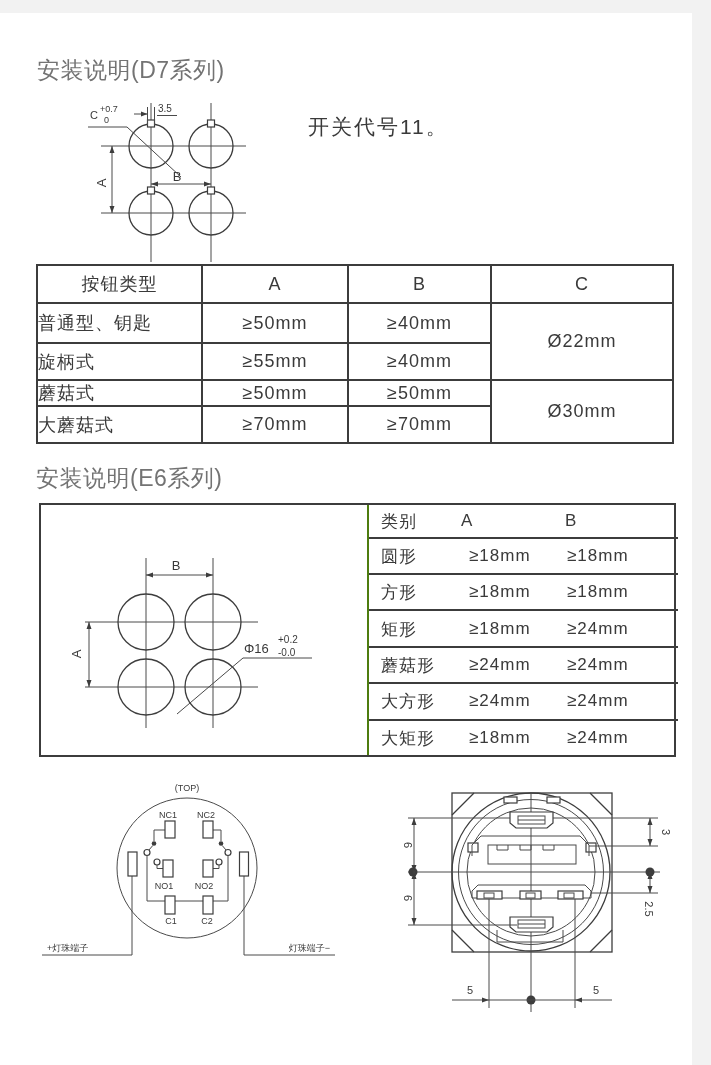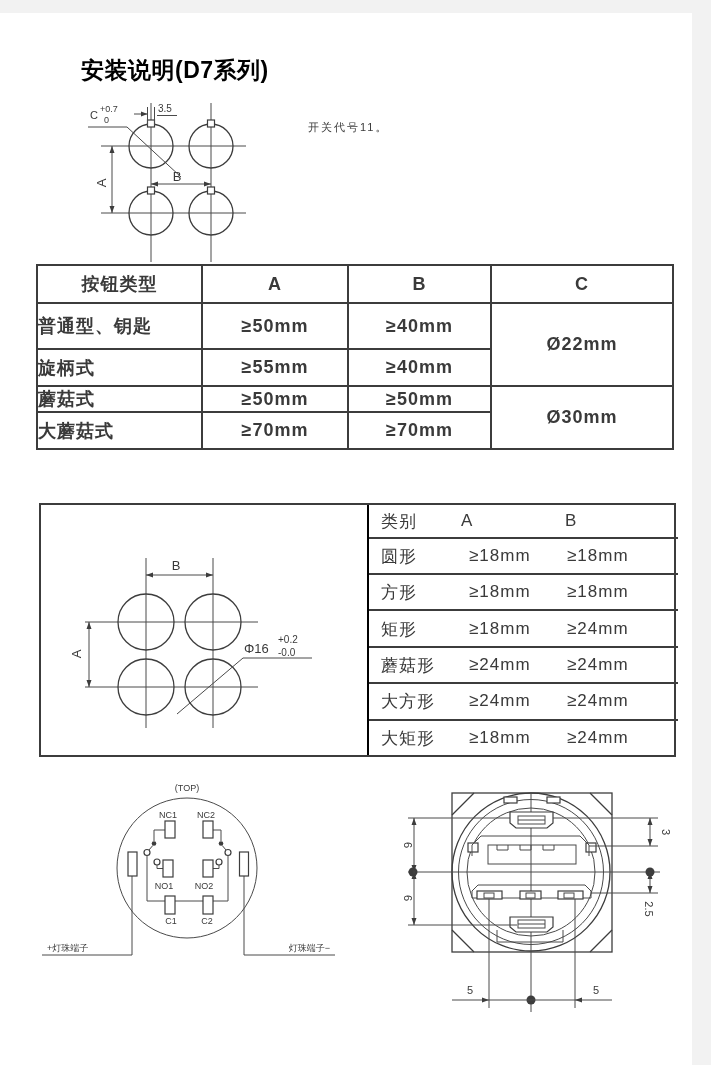--- a/index.html
+++ b/index.html
@@ -2,35 +2,35 @@
 <html><head>
 <meta charset="utf-8">
 <style>
   html,body{margin:0;padding:0;background:#ffffff;}
   .page{
     position:relative;width:711px;height:1065px;background:#ffffff;overflow:hidden;
     font-family:"Liberation Sans","DejaVu Sans",sans-serif;color:#3a3a3a;
   }
   .margin-top{position:absolute;left:0;top:0;width:711px;height:13px;background:#f2f2f2;}
   .margin-right{position:absolute;right:0;top:0;width:19px;height:1065px;background:#f2f2f2;}
-  .title{position:absolute;font-weight:bold;font-size:23px;color:#000000;letter-spacing:0.5px;margin-left:44px;}
+  .title{position:absolute;font-weight:normal;font-size:23px;color:#737373;letter-spacing:0.5px;}
   .title-d7{left:37px;top:55px;}
   .title-e6{left:36px;top:463px;}
-  .notes{position:absolute;left:308px;top:112px;width:320px;font-size:11px;line-height:30px;letter-spacing:2px;color:#3a3a3a;}
+  .notes{position:absolute;left:308px;top:112px;width:320px;font-size:21px;line-height:30px;letter-spacing:2px;color:#3a3a3a;}
   
   table.t1{position:absolute;left:36px;top:264px;border-collapse:collapse;table-layout:fixed;}
-  table.t1 td,table.t1 th{border:2px solid #3c3c3c;font-size:18px;font-weight:bold;
+  table.t1 td,table.t1 th{border:2px solid #3c3c3c;font-size:18px;font-weight:normal;
     color:#3a3a3a;padding:0;letter-spacing:1px;}
   table.t1 th{text-align:center;}
   td.cell-type{text-align:left;padding-left:12px;}
   td.cell-val{text-align:center;border-radius:10px;}
   td.cell-c{text-align:center;font-size:19px;}
   
   .e6-box{position:absolute;left:39px;top:503px;width:637px;height:254px;border:2px solid #3c3c3c;box-sizing:border-box;}
-  .e6-table{position:absolute;left:326px;top:0;width:309px;height:250px;border-left:2px solid #000000;display:flex;flex-direction:column;}
+  .e6-table{position:absolute;left:326px;top:0;width:309px;height:250px;border-left:2px solid #4d7c0f;display:flex;flex-direction:column;}
   .e6-row{position:relative;height:36px;border-top:2px solid #3c3c3c;font-size:17px;letter-spacing:1px;}
   .e6-row:first-child{border-top:none;height:33px;}
   .e6-row span{position:absolute;top:50%;transform:translateY(-50%);white-space:nowrap;}
   .e6-lab{left:12px;}
   .e6-a{left:100px;}
   .e6-b{left:198px;}
   .e6-ha{left:92px;}
   .e6-hb{left:196px;}
   
   svg.overlay{position:absolute;left:0;top:0;}
@@ -65,21 +65,21 @@
         <col style="width:143px">
         <col style="width:182px">
       </colgroup>
     <tbody>
         <tr style="height:38px">
       <th>按钮类型</th>
       <th>A</th>
       <th>B</th>
       <th>C</th>
     </tr>
-    <tr style="height:46px">
+    <tr style="height:40px">
       <td class="cell-type">普通型、钥匙</td>
       <td class="cell-val">≥50mm</td>
       <td class="cell-val">≥40mm</td>
       <td class="cell-c" rowspan="2">Ø22mm</td>
     </tr>
     <tr style="height:37px">
       <td class="cell-type">旋柄式</td>
       <td class="cell-val">≥55mm</td>
       <td class="cell-val">≥40mm</td>
     </tr>
@@ -90,20 +90,21 @@
       <td class="cell-c" rowspan="2">Ø30mm</td>
     </tr>
     <tr style="height:37px">
       <td class="cell-type">大蘑菇式</td>
       <td class="cell-val">≥70mm</td>
       <td class="cell-val">≥70mm</td>
     </tr>
   </tbody>
     </table>
 
+  <div class="title title-e6">安装说明(E6系列)</div>
 
   <div class="e6-box">
     <div class="e6-table">
       <div class="e6-row">
         <span class="e6-lab">类别</span>
         <span class="e6-ha">A</span>
         <span class="e6-hb">B</span>
       </div>
       <div class="e6-row">
         <span class="e6-lab">圆形</span>

